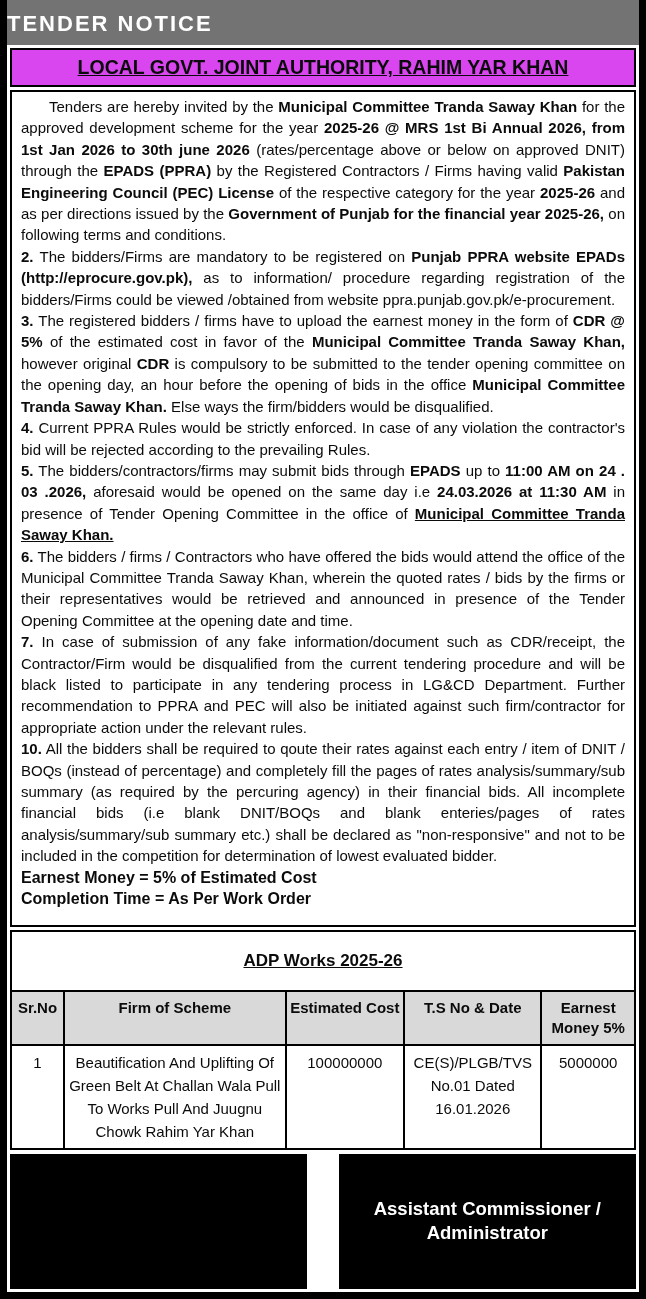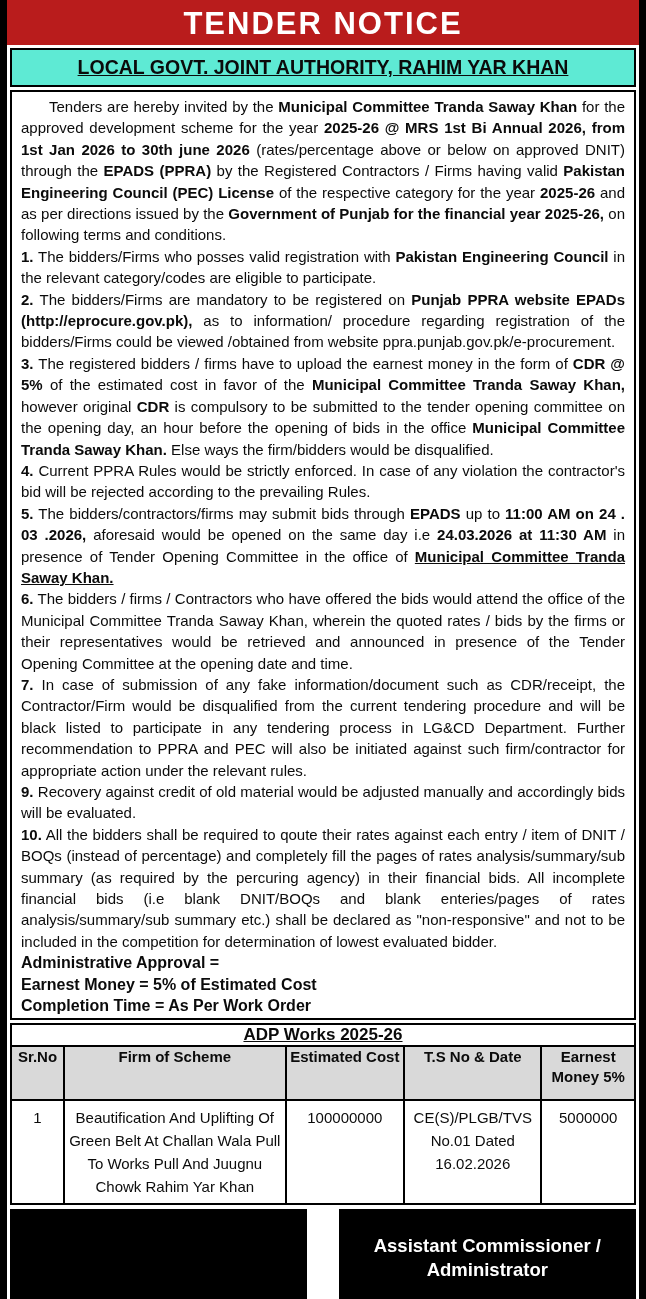--- a/index.html
+++ b/index.html
@@ -8,44 +8,43 @@
     width: 646px; height: 1299px;
     margin: 0 auto;
     background: #000;
     padding: 0 7px 7px 7px;
     display: flex; flex-direction: column;
     font-family: "Liberation Sans", sans-serif;
     color: #0b0b0b;
   }
   .title-band {
     height: 45px; flex: 0 0 45px;
-    color: #fff; background: #b91c1c;
-    text-align: center;
-    font-size: 31px; font-weight: bold; letter-spacing: 2px;
+    color: #fff; background: #737373;
+    font-size: 22px; font-weight: bold; letter-spacing: 2px;
     line-height: 47px;
   }
   .content {
     background: #fff; flex: 1;
     padding: 3px; display: flex; flex-direction: column;
   }
   .header-box {
     border: 2px solid #000;
-    background: #5eead4;
+    background: #d946ef;
     text-align: center;
     padding: 4px 2px 5px 2px;
     margin-bottom: 3px;
   }
   .header-line {
     font-weight: bold; font-size: 19.5px; line-height: 26px;
     text-decoration: underline;
     white-space: nowrap;
   }
   .body-box {
     border: 2px solid #000;
-    padding: 4px 9px 1px 9px;
+    padding: 4px 9px 15px 9px;
     font-size: 15px; line-height: 21.4px;
     text-align: justify;
     margin-bottom: 3px;
   }
   .body-box p { margin: 0; }
   .intro { text-indent: 28px; }
   .b { font-weight: bold; }
   .u { text-decoration: underline; }
   .admin-line {
     font-weight: bold; font-size: 16px; line-height: 21.5px;
@@ -53,29 +52,29 @@
   }
   table.works {
     width: 100%; border-collapse: collapse;
     table-layout: fixed;
     margin-bottom: 3px;
     font-size: 15px;
   }
   table.works td, table.works th { border: 2px solid #000; }
   .tbl-title {
     text-align: center; font-weight: bold; font-size: 17px;
-    padding: 0 2px;
+    padding: 19px 2px;
     background: #fff;
   }
   .tbl-title span { text-decoration: underline; }
   tr.head th {
     background: #d9d9d9;
     font-weight: bold; font-size: 15px; line-height: 20px;
     vertical-align: top; text-align: center;
-    padding: 0 2px;
+    padding: 6px 2px;
     height: 54px;
   }
   tr.data td {
     vertical-align: top; text-align: center;
     padding: 5px 4px;
     height: 88px;
     line-height: 23px;
   }
   td.scheme-cell { text-align: justify; padding: 5px 8px; line-height: 22px; }
   .col-sr { width: 8.5%; }
@@ -108,30 +107,27 @@
   <div class="title-band">TENDER NOTICE</div>
 
   <div class="content">
 
     <div class="header-box">
       <div class="header-line">LOCAL GOVT. JOINT AUTHORITY, RAHIM YAR KHAN</div>
     </div>
 
     <div class="body-box">
       <p class="intro"><span>Tenders are hereby invited by the </span><span class="b">Municipal Committee Tranda Saway Khan</span><span>  for the approved development scheme  for the year </span><span class="b">2025-26 @ MRS 1st Bi Annual 2026, from 1st Jan 2026 to 30th june 2026</span><span> (rates/percentage above or below on approved DNIT) through the </span><span class="b">EPADS (PPRA)</span><span> by the Registered Contractors / Firms having valid </span><span class="b">Pakistan Engineering Council (PEC) License</span><span> of the respective category for the year </span><span class="b">2025-26</span><span> and as per directions issued by the </span><span class="b">Government of Punjab for the financial year 2025-26,</span><span> on following terms and conditions.</span></p>
-      <p><span class="b">1.</span><span> The bidders/Firms who posses valid registration with </span><span class="b">Pakistan Engineering Council</span><span> in the relevant category/codes are eligible to participate.</span></p>
       <p><span class="b">2.</span><span> The bidders/Firms are mandatory to be registered on </span><span class="b">Punjab PPRA website EPADs (http://eprocure.gov.pk),</span><span> as to information/ procedure regarding registration of the bidders/Firms could be viewed /obtained from website ppra.punjab.gov.pk/e-procurement.</span></p>
       <p><span class="b">3.</span><span> The registered bidders / firms have to upload the earnest money in the form of </span><span class="b">CDR @ 5%</span><span> of the estimated cost in favor of the </span><span class="b">Municipal Committee Tranda Saway Khan,</span><span> however original </span><span class="b">CDR</span><span> is compulsory to be submitted to the tender opening committee on the opening day, an hour before the opening of bids in the office </span><span class="b">Municipal Committee Tranda Saway Khan.</span><span> Else ways the firm/bidders would be disqualified.</span></p>
       <p><span class="b">4.</span><span> Current PPRA Rules would be strictly enforced. In case of any violation the contractor's bid will be rejected according to the prevailing Rules.</span></p>
       <p><span class="b">5.</span><span> The bidders/contractors/firms may submit bids through </span><span class="b">EPADS</span><span> up to </span><span class="b">11:00 AM on  24 . 03 .2026,</span><span> aforesaid would be opened on the same day i.e </span><span class="b">24.03.2026 at 11:30 AM</span><span> in presence of Tender Opening Committee in the office of </span><span class="b u">Municipal Committee Tranda Saway Khan.</span></p>
       <p><span class="b">6.</span><span> The bidders / firms / Contractors who have offered the bids would attend the office of the  Municipal Committee Tranda Saway Khan, wherein the quoted rates / bids by the firms or their representatives would be retrieved and announced in presence of the Tender Opening Committee at the opening date and time.</span></p>
       <p><span class="b">7.</span><span> In case of submission of any fake information/document such as CDR/receipt, the Contractor/Firm would be disqualified from the current tendering procedure and will be black listed to participate in any tendering process in LG&amp;CD Department. Further recommendation to PPRA and PEC will also be initiated against such firm/contractor for appropriate action under the relevant rules.</span></p>
-      <p><span class="b">9.</span><span> Recovery against credit of old material would be adjusted manually and accordingly bids will be evaluated.</span></p>
       <p><span class="b">10.</span><span> All the bidders shall be required to qoute their rates against each entry / item of DNIT / BOQs (instead of percentage) and completely fill the pages of rates analysis/summary/sub summary (as required by the percuring agency) in their financial bids. All incomplete financial bids (i.e blank DNIT/BOQs and blank enteries/pages of rates analysis/summary/sub summary etc.) shall be declared as "non-responsive" and not to be included in the competition for determination of lowest evaluated bidder.</span></p>
-      <p class="admin-line">Administrative Approval =</p>
       <p class="admin-line">Earnest Money = 5% of Estimated Cost</p>
       <p class="admin-line">Completion Time = As Per Work Order</p>
     </div>
 
     <table class="works">
       <colgroup>
         <col class="col-sr">
           <col class="col-name">
           <col class="col-cost">
           <col class="col-ts">
@@ -147,21 +143,21 @@
           <th>Sr.No</th>
           <th>Firm of Scheme</th>
           <th>Estimated Cost</th>
           <th>T.S No &amp; Date</th>
           <th>Earnest Money 5%</th>
         </tr>
         <tr class="data">
           <td>1</td>
           <td class="scheme-cell">Beautification And Uplifting Of Green Belt At Challan Wala Pull To Works Pull And Juugnu Chowk Rahim Yar Khan</td>
           <td>100000000</td>
-          <td>CE(S)/PLGB/TVS No.01 Dated 16.02.2026</td>
+          <td>CE(S)/PLGB/TVS No.01 Dated 16.01.2026</td>
           <td>5000000</td>
         </tr>
       </tbody>
     </table>
 
     <div class="footer">
       <div class="sig-box">
         
         
         

